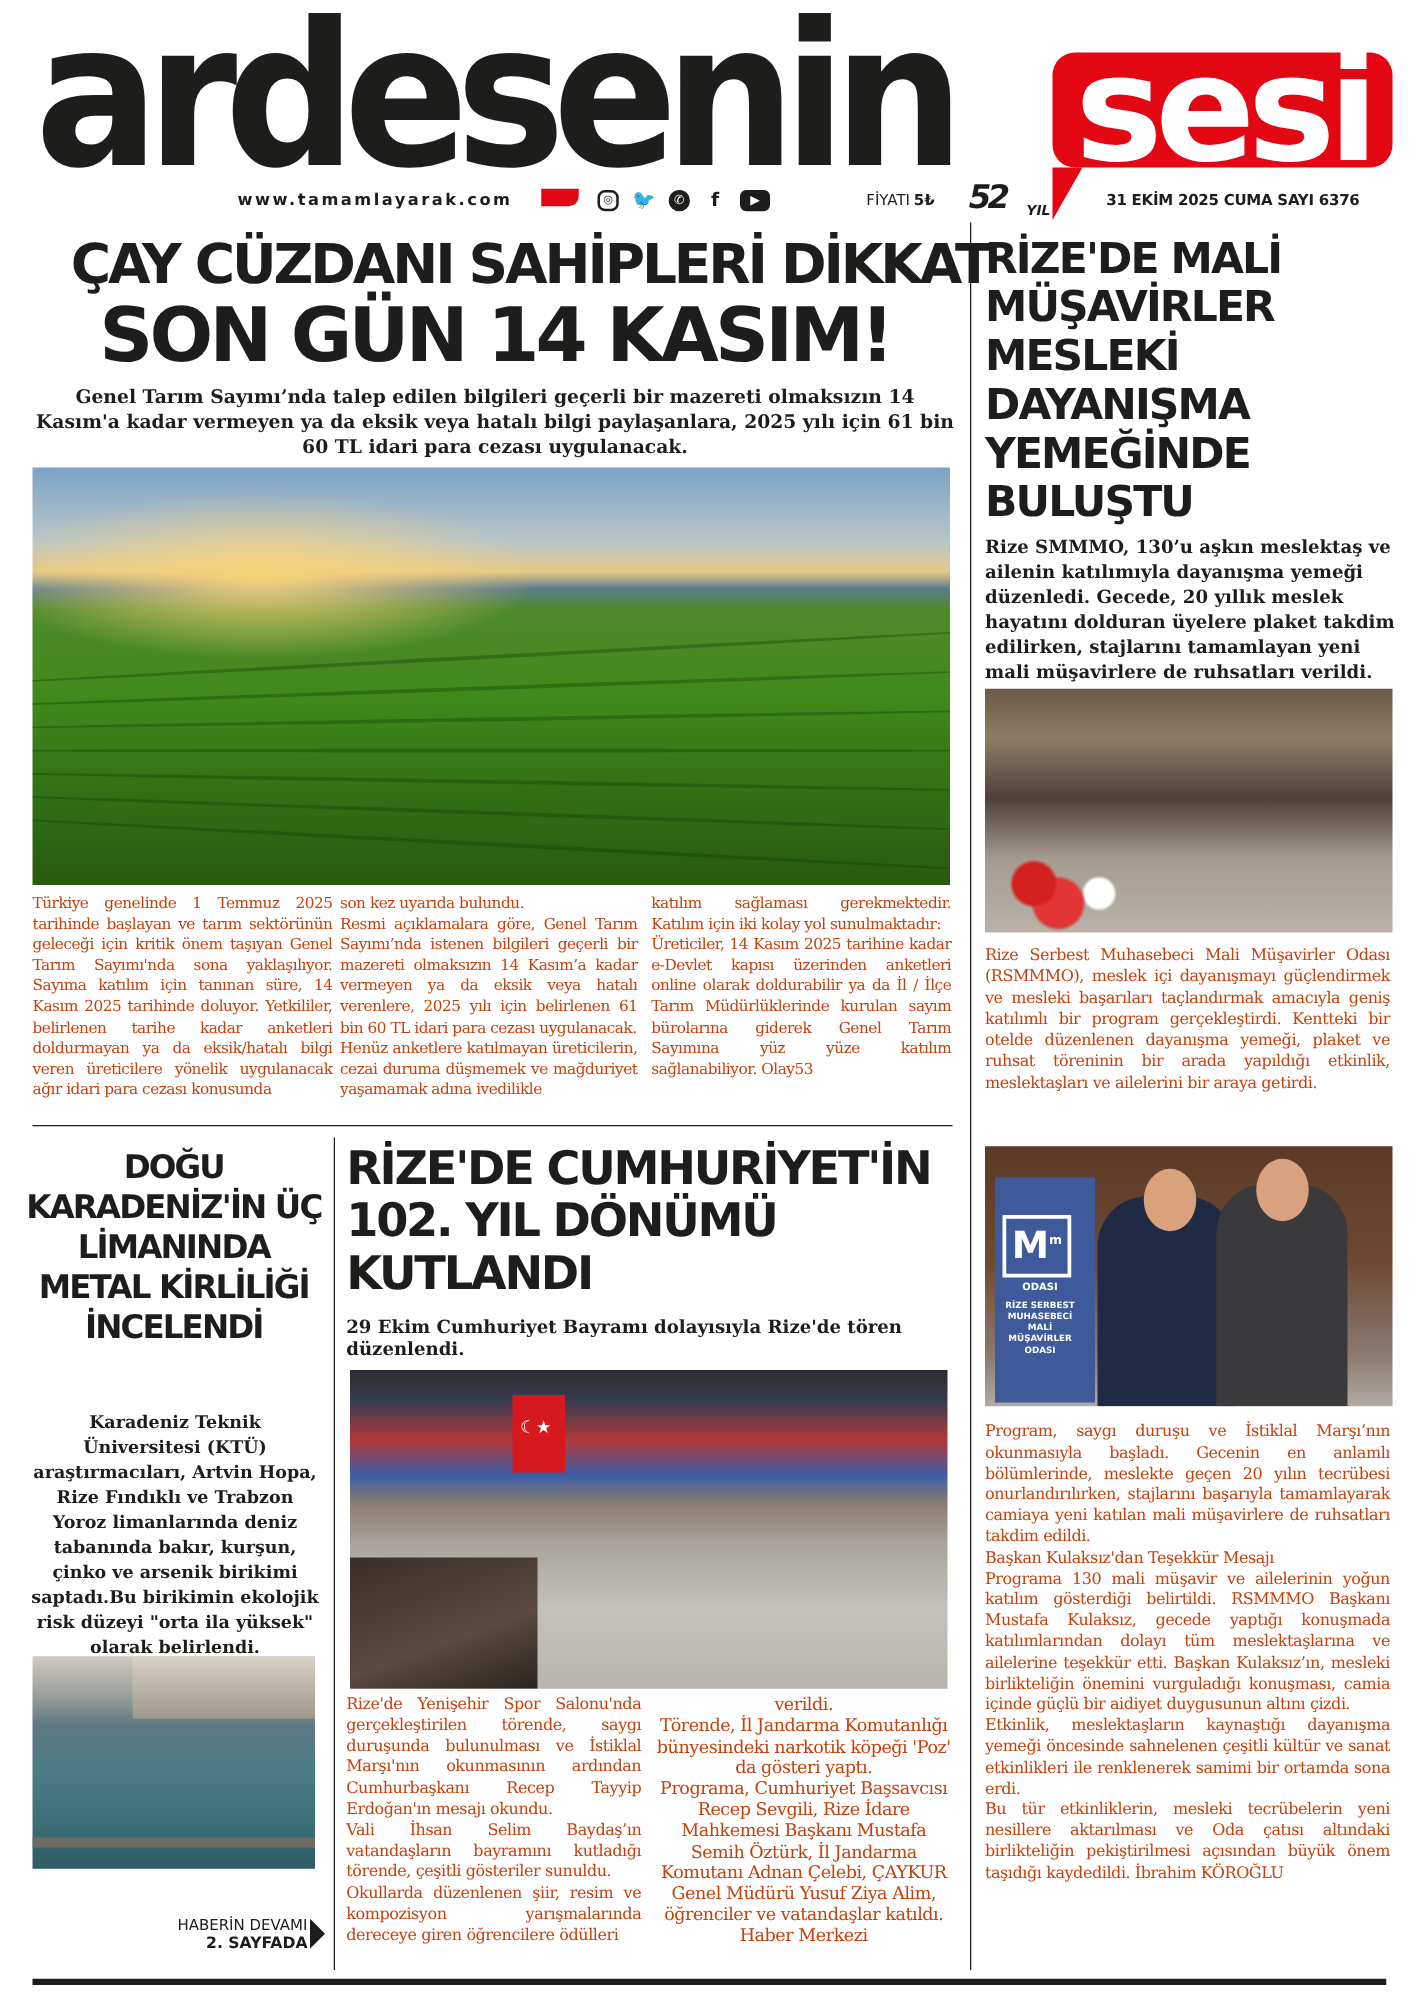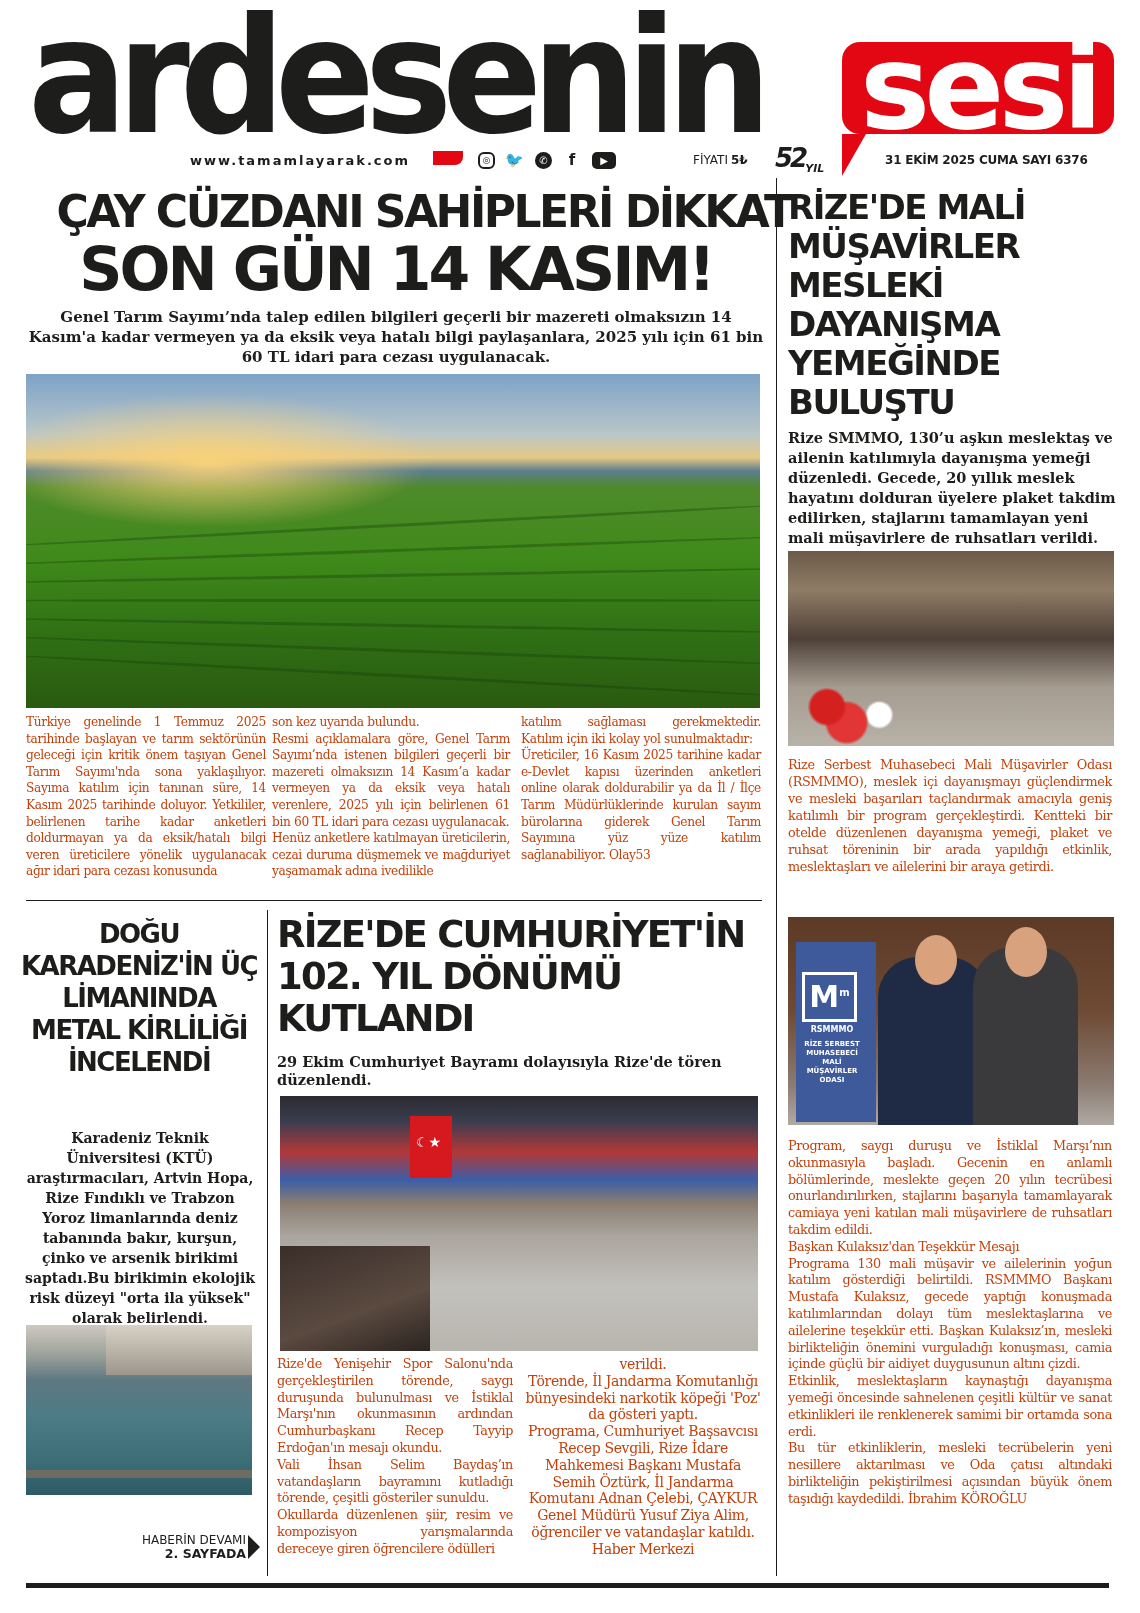--- a/index.html
+++ b/index.html
@@ -30,21 +30,21 @@
   .url { left: 190px; font-family: "DejaVu Sans", sans-serif; font-weight: bold; font-size: 13px; letter-spacing: 2px; }
   .red-tab { position: absolute; left: 433px; top: 151px; width: 30px; height: 14px; background: #e30613; border-radius: 0 0 8px 0; }
   .socials { left: 478px; gap: 10px; }
   .soc { width: 20px; height: 20px; display: flex; align-items: center; justify-content: center;
          font-family: "DejaVu Sans", sans-serif; font-weight: bold; font-size: 15px; color: #1d1d1b; }
   .soc.yt { background: #1d1d1b; color: #fff; border-radius: 5px; width: 24px; height: 17px; font-size: 10px; }
   .soc.ig { border: 2px solid #1d1d1b; border-radius: 6px; width: 17px; height: 17px; font-size: 9px; }
   .soc.wa { background: #1d1d1b; color: #fff; border-radius: 50%; width: 17px; height: 17px; font-size: 10px; }
   .price { left: 693px; font-family: "DejaVu Sans", sans-serif; font-size: 12px; }
   .price b { margin-left: 3px; }
-  .anniv { left: 775px; top: 146px; font-family: "DejaVu Sans", sans-serif; font-weight: bold; font-size: 26px; letter-spacing: -3px; font-style: italic; }
+  .anniv { left: 775px; top: 146px; font-family: "DejaVu Sans", sans-serif; font-weight: bold; font-size: 26px; letter-spacing: -3px; font-style: italic; gap: 16px; }
   .anniv small { font-size: 11px; letter-spacing: 0; margin-top: 20px; }
   .date { left: 885px; font-family: "DejaVu Sans", sans-serif; font-weight: bold; font-size: 12px; letter-spacing: -0.2px; }
 
   
   .vrule { position: absolute; width: 1px; background: #1d1d1b; }
   .hrule { position: absolute; height: 1px; background: #1d1d1b; }
   .footer-rule { position: absolute; left: 26px; top: 1583px; width: 1083px; height: 5px; background: #1d1d1b; }
 
   
   .hl { position: absolute; font-family: "DejaVu Sans", sans-serif; font-weight: bold; color: #1d1d1b; text-transform: uppercase; }
@@ -172,34 +172,34 @@
 <div class="body c1">
   <p>Türkiye genelinde 1 Temmuz 2025 tarihinde başlayan ve tarım sektörünün geleceği için kritik önem taşıyan Genel Tarım Sayımı'nda sona yaklaşılıyor. Sayıma katılım için tanınan süre, 14 Kasım 2025 tarihinde doluyor. Yetkililer, belirlenen tarihe kadar anketleri doldurmayan ya da eksik/hatalı bilgi veren üreticilere yönelik uygulanacak ağır idari para cezası konusunda</p>
 </div>
 <div class="body c2">
   <p>son kez uyarıda bulundu.</p>
   <p>Resmi açıklamalara göre, Genel Tarım Sayımı’nda istenen bilgileri geçerli bir mazereti olmaksızın 14 Kasım’a kadar vermeyen ya da eksik veya hatalı verenlere, 2025 yılı için belirlenen 61 bin 60 TL idari para cezası uygulanacak.</p>
   <p>Henüz anketlere katılmayan üreticilerin, cezai duruma düşmemek ve mağduriyet yaşamamak adına ivedilikle</p>
 </div>
 <div class="body c3">
   <p>katılım sağlaması gerekmektedir. Katılım için iki kolay yol sunulmaktadır:</p>
-  <p>Üreticiler, 16 Kasım 2025 tarihine kadar e-Devlet kapısı üzerinden anketleri online olarak doldurabilir ya da İl / İlçe Tarım Müdürlüklerinde kurulan sayım bürolarına giderek Genel Tarım Sayımına yüz yüze katılım sağlanabiliyor. Olay53</p>
+  <p>Üreticiler, 14 Kasım 2025 tarihine kadar e-Devlet kapısı üzerinden anketleri online olarak doldurabilir ya da İl / İlçe Tarım Müdürlüklerinde kurulan sayım bürolarına giderek Genel Tarım Sayımına yüz yüze katılım sağlanabiliyor. Olay53</p>
 </div>
 
 <div class="hl right-h">RİZE'DE MALİ MÜŞAVİRLER MESLEKİ DAYANIŞMA YEMEĞİNDE BULUŞTU</div>
 <div class="spot right-spot">Rize SMMMO, 130’u aşkın meslektaş ve ailenin katılımıyla dayanışma yemeği düzenledi. Gecede, 20 yıllık meslek hayatını dolduran üyelere plaket takdim edilirken, stajlarını tamamlayan yeni mali müşavirlere de ruhsatları verildi.</div>
 <div class="photo hall"></div>
 <div class="body r1">
   <p>Rize Serbest Muhasebeci Mali Müşavirler Odası (RSMMMO), meslek içi dayanışmayı güçlendirmek ve mesleki başarıları taçlandırmak amacıyla geniş katılımlı bir program gerçekleştirdi. Kentteki bir otelde düzenlenen dayanışma yemeği, plaket ve ruhsat töreninin bir arada yapıldığı etkinlik, meslektaşları ve ailelerini bir araya getirdi.</p>
 </div>
 <div class="photo award">
   <div class="banner"></div>
   <div class="mbox"><span>M</span><sup style="font-size:10px">m</sup></div>
   <div class="mlabel">
-    <div style="font-size:8px;margin-bottom:6px">RSMMMO</div>
+    <div style="font-size:8px;margin-bottom:6px">ODASI</div>
     <div>RİZE SERBEST MUHASEBECİ MALİ MÜŞAVİRLER ODASI</div>
   </div>
   <div class="man1"></div>
   <div class="man2"></div>
   <div class="face1"></div>
   <div class="face2"></div>
 </div>
 <div class="body r2">
   <p>Program, saygı duruşu ve İstiklal Marşı’nın okunmasıyla başladı. Gecenin en anlamlı bölümlerinde, meslekte geçen 20 yılın tecrübesi onurlandırılırken, stajlarını başarıyla tamamlayarak camiaya yeni katılan mali müşavirlere de ruhsatları takdim edildi.</p>
   <p style="text-align:left">Başkan Kulaksız'dan Teşekkür Mesajı</p>

